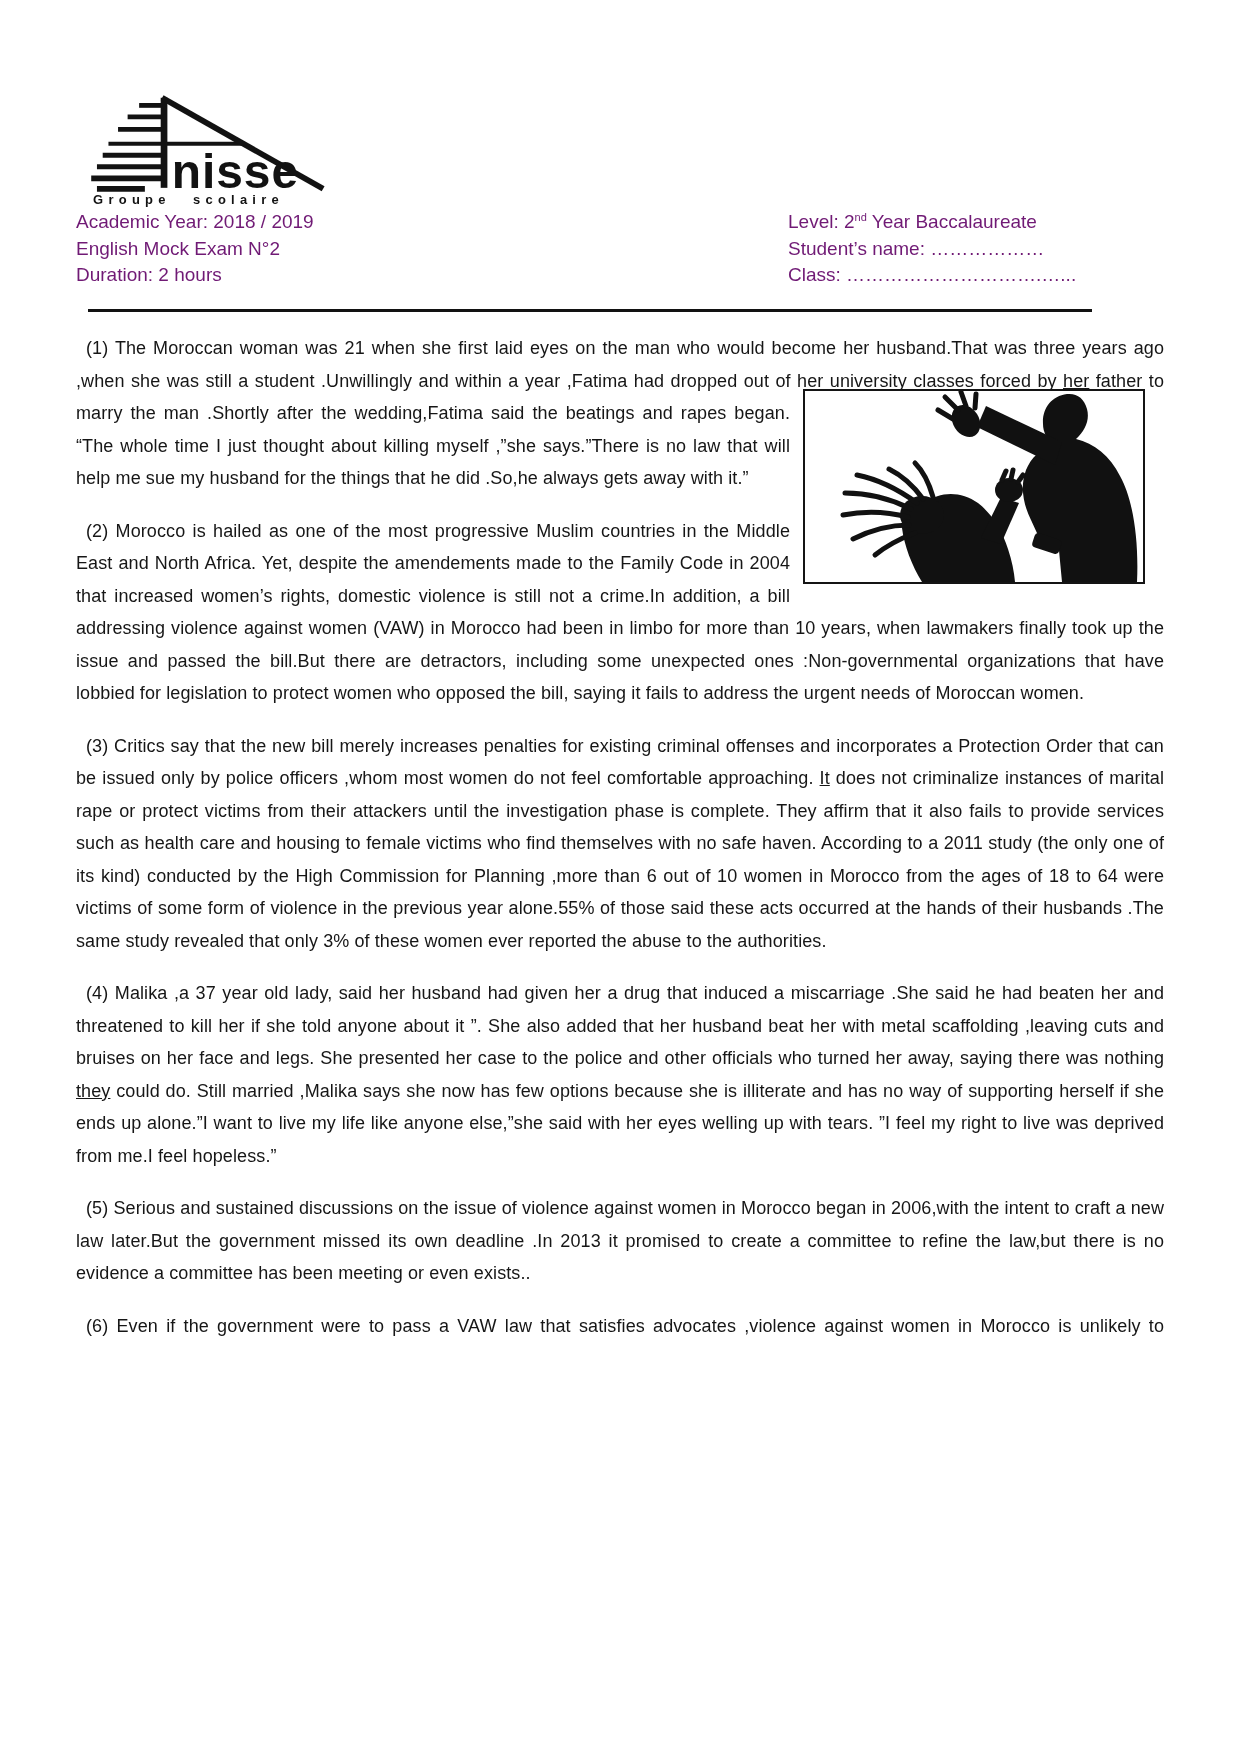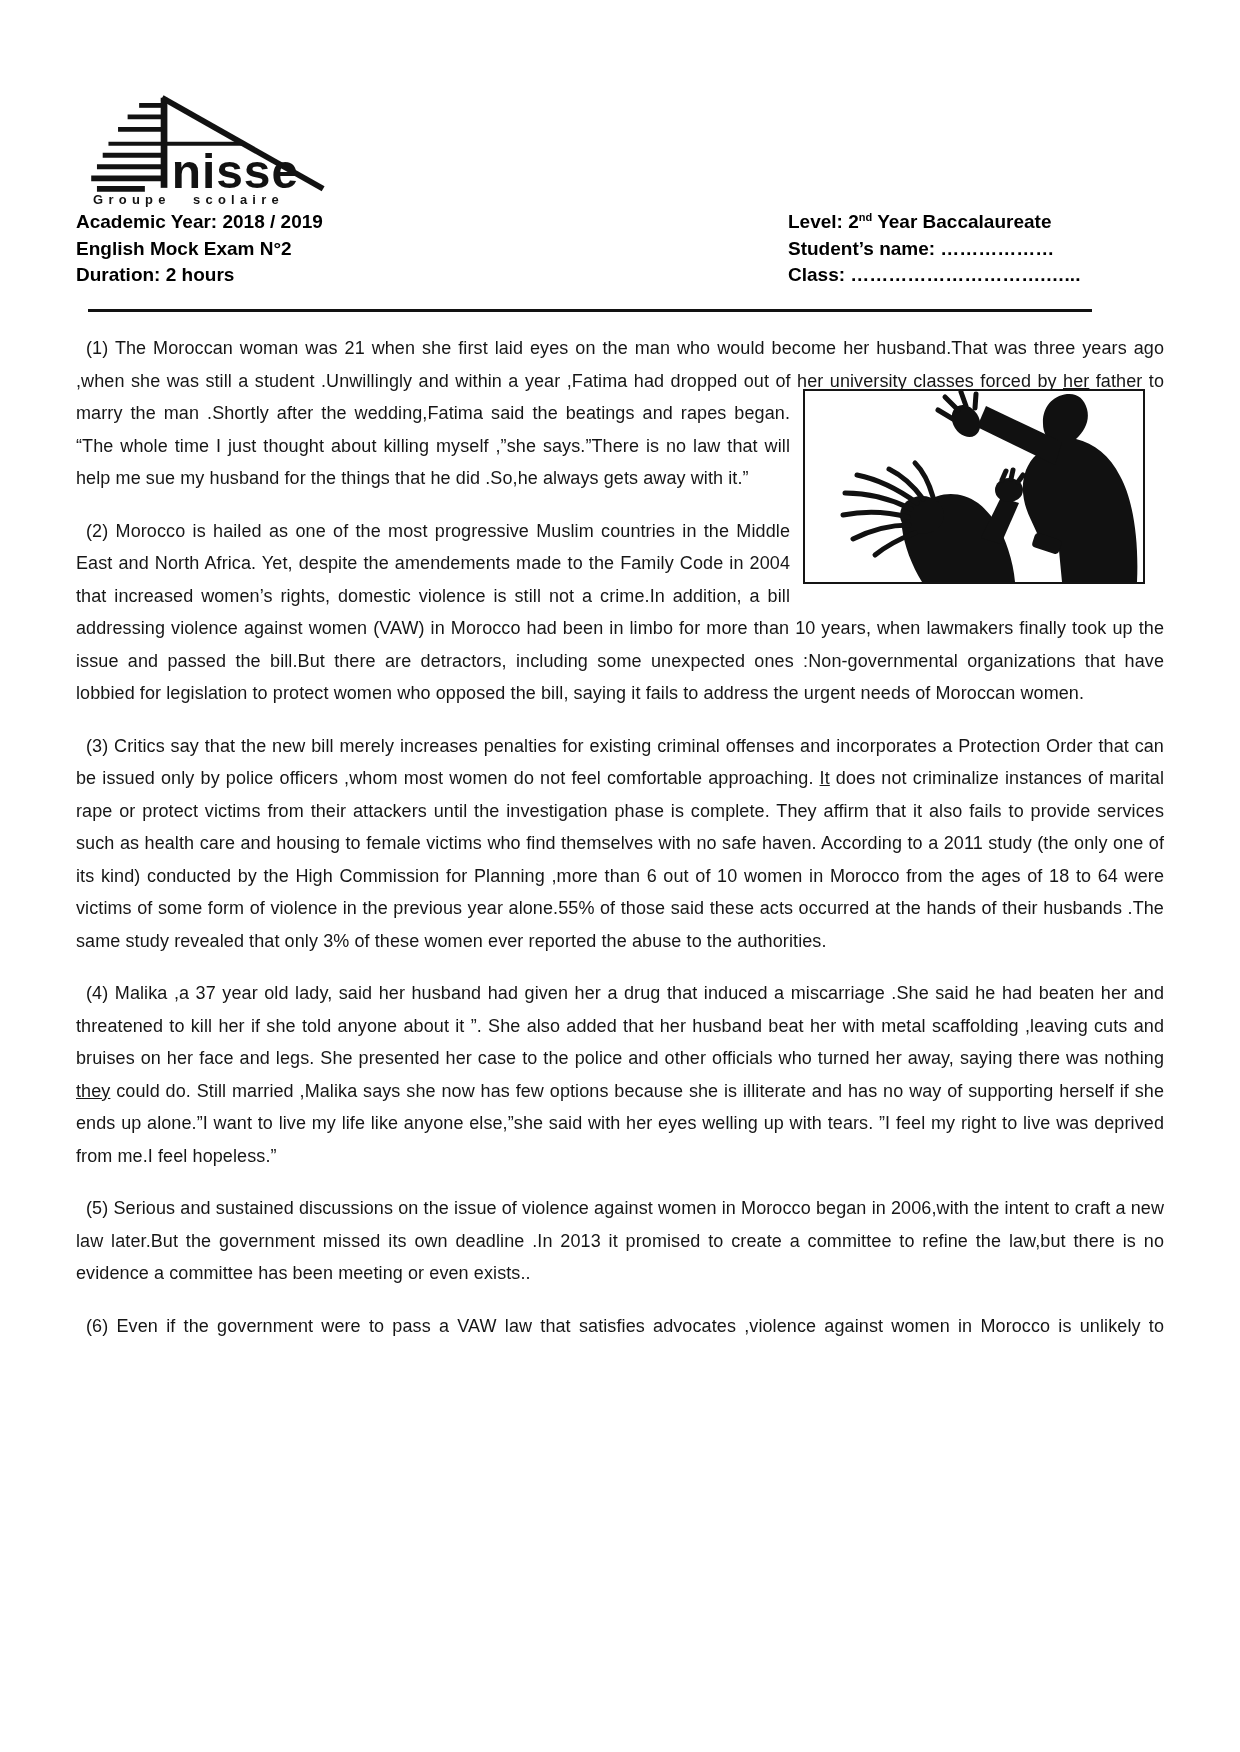--- a/index.html
+++ b/index.html
@@ -12,21 +12,21 @@
     color:#161616;
     font-family:"Liberation Sans","DejaVu Sans",sans-serif;
     overflow:hidden;
   }
   
   .logo{display:block;width:250px;height:115px;margin-left:10px;}
   .logo .word{font-family:"Liberation Sans",sans-serif;font-size:50px;font-weight:600;letter-spacing:1px;fill:#121212;}
   .logo .subtitle{font-family:"Liberation Sans",sans-serif;font-size:13.5px;font-weight:bold;letter-spacing:5.5px;word-spacing:14px;fill:#121212;}
   
   .header-row{position:relative;margin-top:2px;height:82px;}
-  .hblock{font-size:19px;line-height:26.5px;font-weight:bold;color:#000000;}
+  .hblock{font-size:19px;line-height:26.5px;font-weight:normal;color:#701a75;}
   .header-right{position:absolute;left:712px;top:0;}
   .hblock sup{font-size:11px;line-height:0;vertical-align:super;}
   
   .rule{height:3px;background:#121212;width:1004px;margin:18px 0 0 12px;}
   
   .bodytext{margin-top:20px;font-size:18px;line-height:32.5px;letter-spacing:0.1px;text-align:justify;color:#161616;}
   .para{margin:0 0 20px 0;text-indent:10px;}
   .bu{font-weight:normal;text-decoration:underline;}
   .photo{
     float:right;

